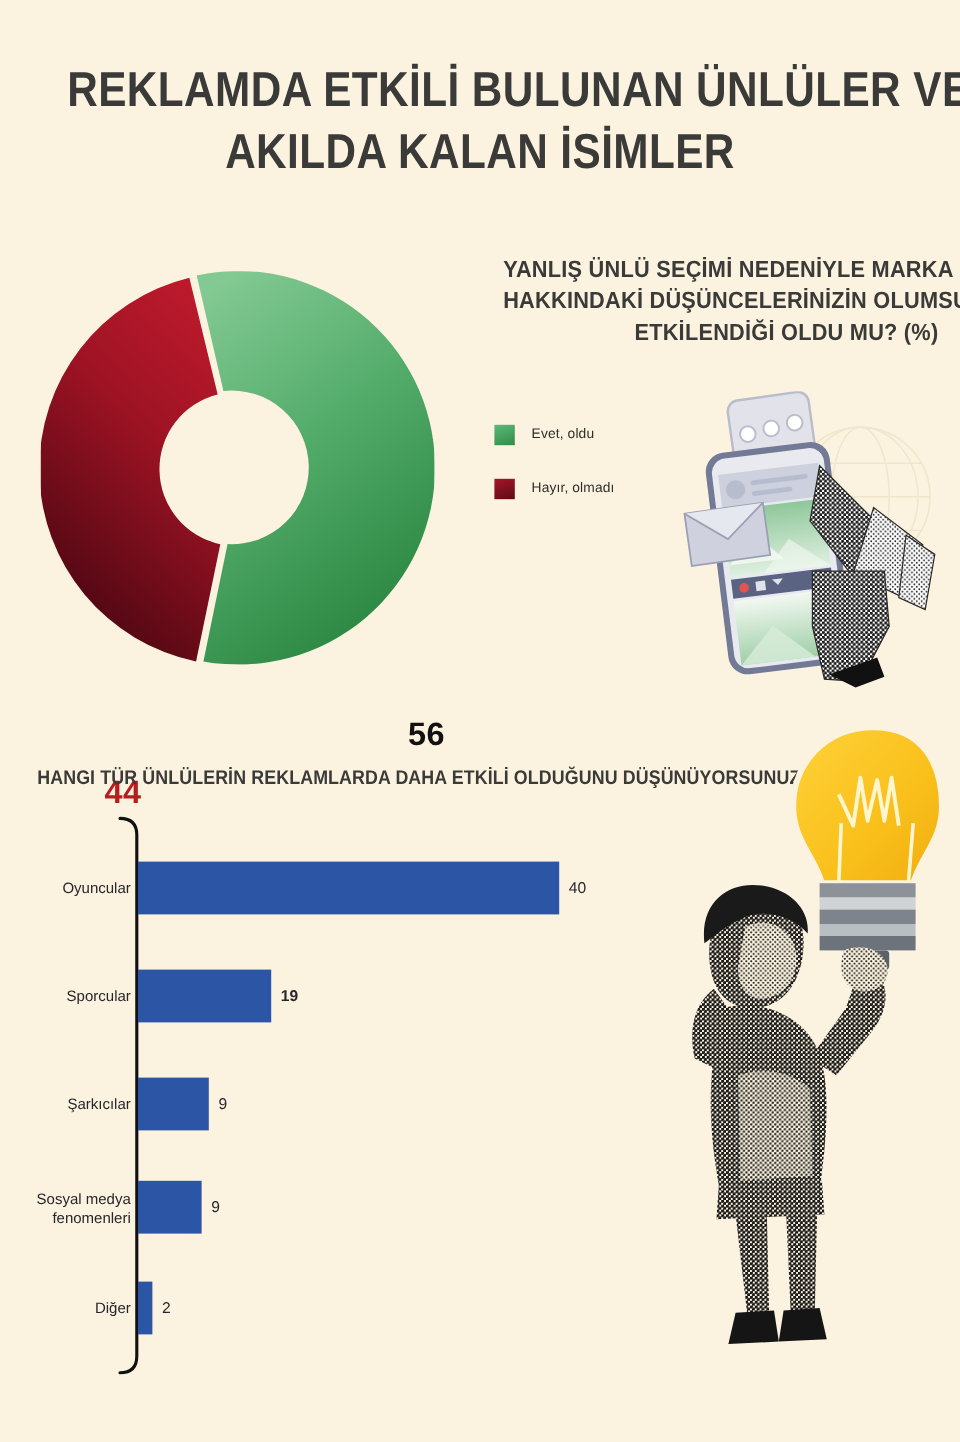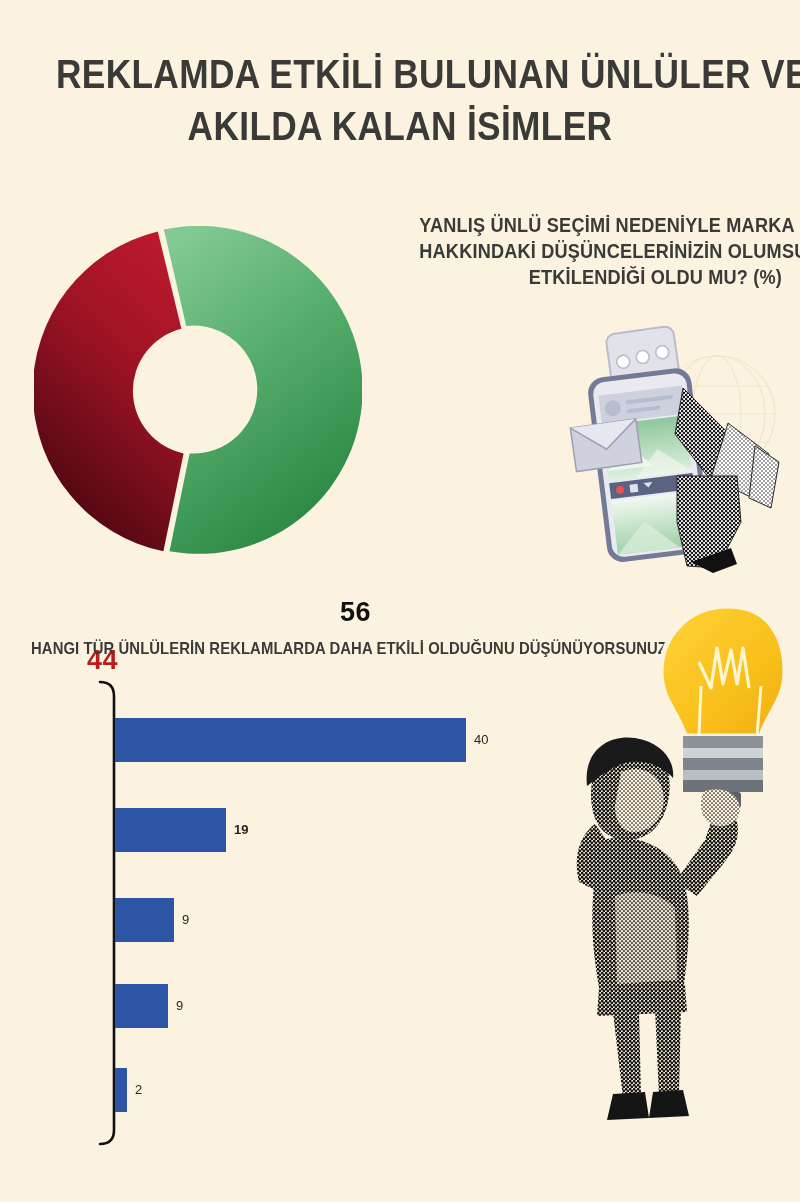--- a/index.html
+++ b/index.html
@@ -222,20 +222,30 @@
     <div class="donut-val v-green">56</div>
     <div class="donut-val v-red">44</div>
   </div>
 
   <div class="q1">
     <span class="tl">YANLIŞ ÜNLÜ SEÇİMİ NEDENİYLE MARKA</span>
     <span class="tl">HAKKINDAKİ DÜŞÜNCELERİNİZİN OLUMSUZ</span>
     <span class="tl">ETKİLENDİĞİ OLDU MU? (%)</span>
   </div>
 
+  <div class="legend">
+    <div class="legend-row">
+      <span class="legend-sw" style="background:linear-gradient(160deg,#5fb877,#2f8c48);"></span>
+      <span class="legend-lb">Evet, oldu</span>
+    </div>
+    <div class="legend-row">
+      <span class="legend-sw" style="background:linear-gradient(160deg,#a81429,#5c0b16);"></span>
+      <span class="legend-lb">Hayır, olmadı</span>
+    </div>
+  </div>
 
   <div class="illus-phone">
     <svg width="238" height="248" viewBox="0 0 238 248">
       <defs>
         <pattern id="halftone" width="4" height="4" patternUnits="userSpaceOnUse">
           <rect width="4" height="4" fill="#ffffff"></rect>
           <circle cx="1" cy="1" r="1.35" fill="#1a1a1a"></circle>
           <circle cx="3" cy="3" r="1.35" fill="#1a1a1a"></circle>
         </pattern>
         <pattern id="halftoneLight" width="4" height="4" patternUnits="userSpaceOnUse">
@@ -313,20 +323,29 @@
       <path d="M 86 4 Q 100 4 100 18 L 100 452 Q 100 466 86 466" fill="none" stroke="#111111" stroke-width="2.6" stroke-linecap="round"></path>
       <g>
         <rect x="101" y="40" width="351" height="44" fill="#2d55a5"></rect>
         <rect x="101" y="130" width="111" height="44" fill="#2d55a5"></rect>
         <rect x="101" y="220" width="59" height="44" fill="#2d55a5"></rect>
         <rect x="101" y="306" width="53" height="44" fill="#2d55a5"></rect>
         <rect x="101" y="390" width="12" height="44" fill="#2d55a5"></rect>
       </g>
     </svg>
 
+    <div class="bar-labels">
+      <div class="bar-label" style="top:55px;">Oyuncular</div>
+      <div class="bar-label" style="top:145px;">Sporcular</div>
+      <div class="bar-label" style="top:235px;">Şarkıcılar</div>
+      <div class="bar-label" style="top:313px; line-height:16px;">
+        <span>Sosyal medya fenomenleri</span>
+      </div>
+      <div class="bar-label" style="top:405px;">Diğer</div>
+    </div>
 
     <div class="bar-value" style="left:460px; top:54px;">40</div>
     <div class="bar-value" style="left:220px; top:144px;font-weight:bold;">19</div>
     <div class="bar-value" style="left:168px; top:234px;">9</div>
     <div class="bar-value" style="left:162px; top:320px;">9</div>
     <div class="bar-value" style="left:121px; top:404px;">2</div>
   </div>
 
   <div class="illus-bulb">
     <svg width="238" height="572" viewBox="0 0 238 572">

